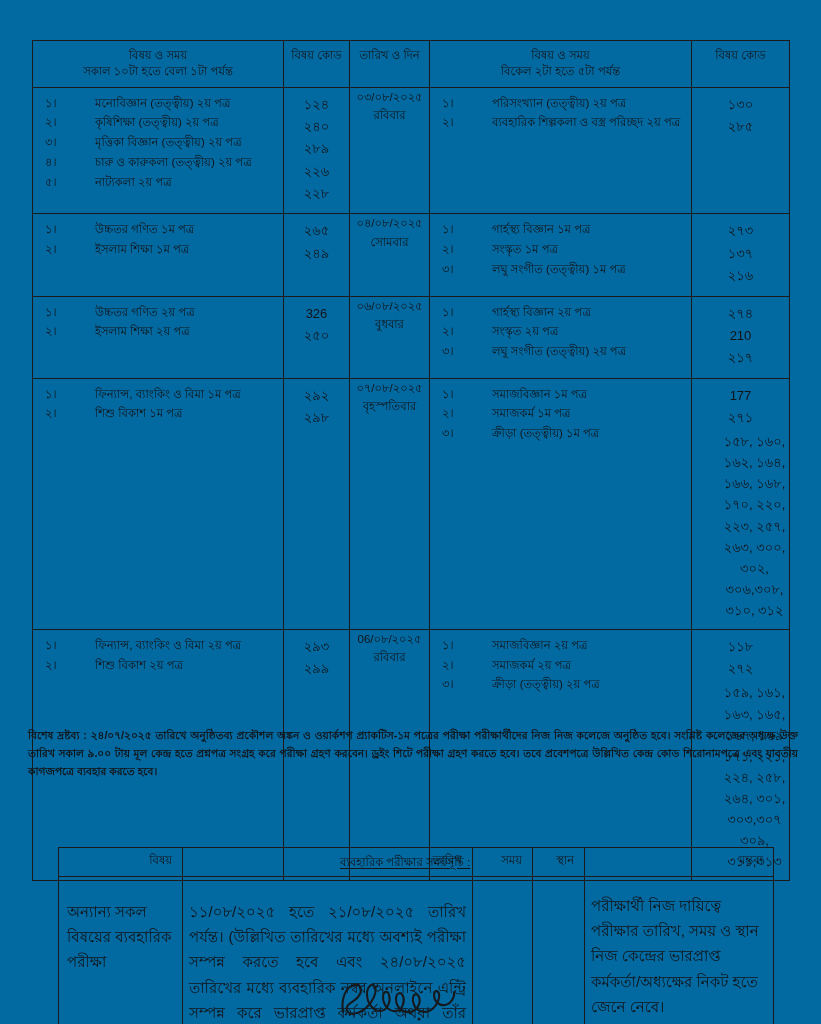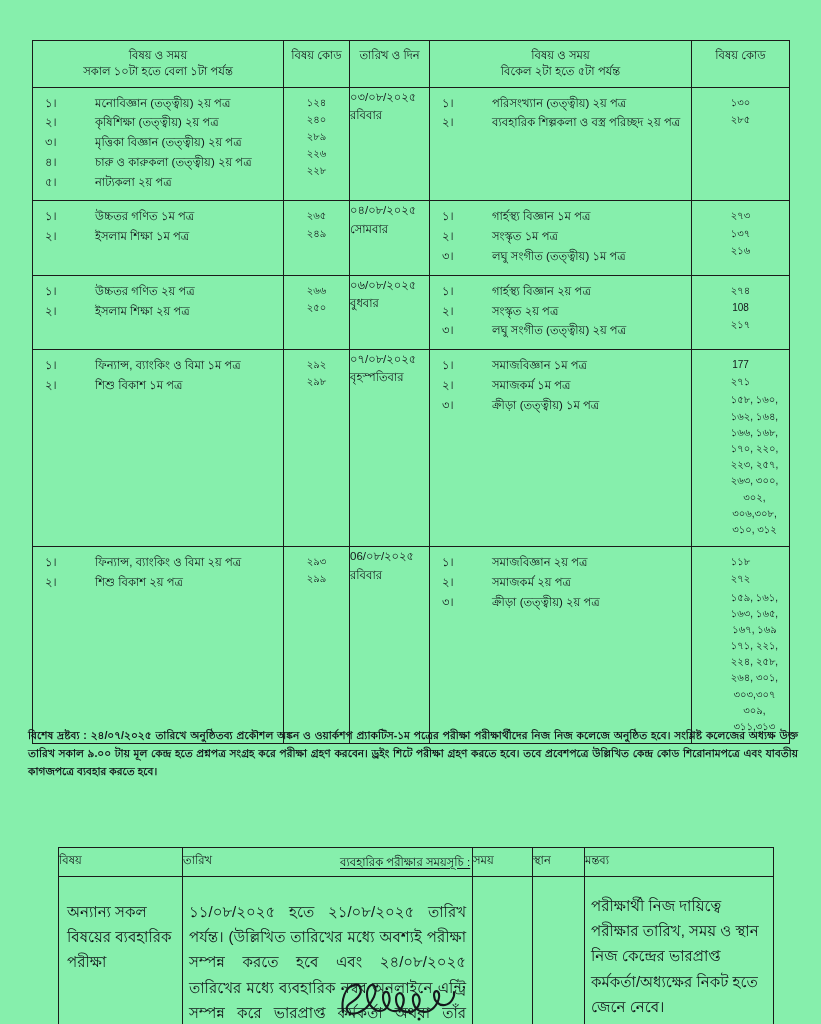--- a/index.html
+++ b/index.html
@@ -11,21 +11,21 @@
     width: 821px;
     height: 1024px;
     font-family: "Liberation Sans", "DejaVu Sans", sans-serif;
     color: #111418;
     position: relative;
     overflow: hidden;
   }
   .page {
     position: absolute;
     inset: 0;
-    background: #86efac;
+    background: #0369a1;
   }
 
   
   .routine-wrap {
     position: absolute;
     left: 32px;
     top: 40px;
     width: 757px;
   }
   table.routine {
@@ -74,30 +74,31 @@
   }
   .s-name { flex: 1 1 auto; margin-left: 16px; }
 
   .code-list {
     list-style: none;
     margin: 0;
     padding: 6px 3px 8px 3px;
     text-align: center;
   }
   .code-list li {
-    font-size: 10px;
+    font-size: 13px;
     line-height: 1.72;
   }
   .code-list li.multi {
     line-height: 1.62;
     padding-top: 2px;
     margin-left: 28px;
   }
 
   .date-cell {
+    text-align: center;
     font-size: 11.5px;
     line-height: 1.6;
     vertical-align: middle;
   }
   .date-cell .d-date { display: block; }
   .date-cell .d-day  { display: block; }
 
   
   .note {
     position: absolute;
@@ -133,22 +134,22 @@
     table-layout: fixed;
   }
   table.practical th,
   table.practical td {
     border: 1px solid #1a1a1a;
     vertical-align: top;
   }
   table.practical th {
     font-weight: normal;
     font-size: 11.5px;
-    text-align: left;
-    padding: 4px 0 5px;
+    text-align: right;
+    padding: 4px 10px 5px;
   }
   table.practical td {
     font-size: 15px;
     line-height: 1.68;
     padding: 22px 6px 8px;
   }
   .pcol-subject { width: 124px; }
   .pcol-date    { width: 290px; }
   .pcol-time    { width: 60px; }
   .pcol-place   { width: 52px; }
@@ -315,21 +316,21 @@
                   <span class="s-name">উচ্চতর গণিত ২য় পত্র</span>
                 </li>
                 <li>
                   <span class="s-num">২।</span>
                   <span class="s-name">ইসলাম শিক্ষা ২য় পত্র</span>
                 </li>
               </ul>
             </td>
             <td>
               <ul class="code-list">
-                <li>২৬৬</li>
+                <li>326</li>
                 <li>২৫০</li>
               </ul>
             </td>
             <td class="date-cell">
               <span class="d-date">০৬/০৮/২০২৫</span>
               <span class="d-day">বুধবার</span>
             </td>
             <td>
               <ul class="subject-list">
                 <li>
@@ -342,21 +343,21 @@
                 </li>
                 <li>
                   <span class="s-num">৩।</span>
                   <span class="s-name">লঘু  সংগীত (তত্ত্বীয়) ২য় পত্র</span>
                 </li>
               </ul>
             </td>
             <td>
               <ul class="code-list">
                 <li>২৭৪</li>
-                <li>108</li>
+                <li>210</li>
                 <li>২১৭</li>
               </ul>
             </td>
           </tr>
           <tr>
             <td>
               <ul class="subject-list">
                 <li>
                   <span class="s-num">১।</span>
                   <span class="s-name">ফিন্যান্স, ব্যাংকিং ও বিমা ১ম পত্র</span>

